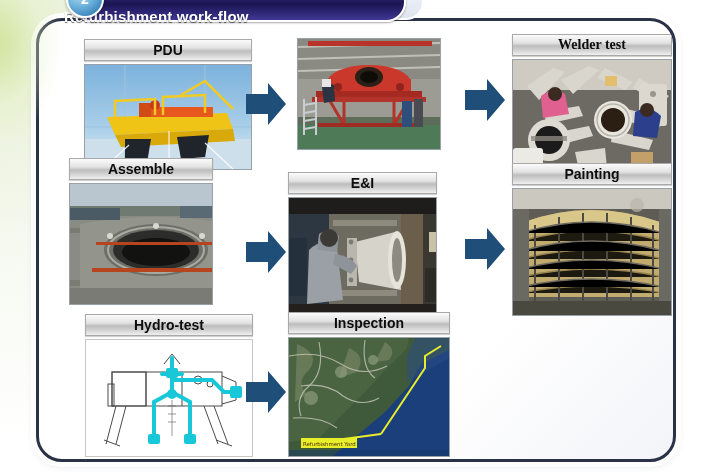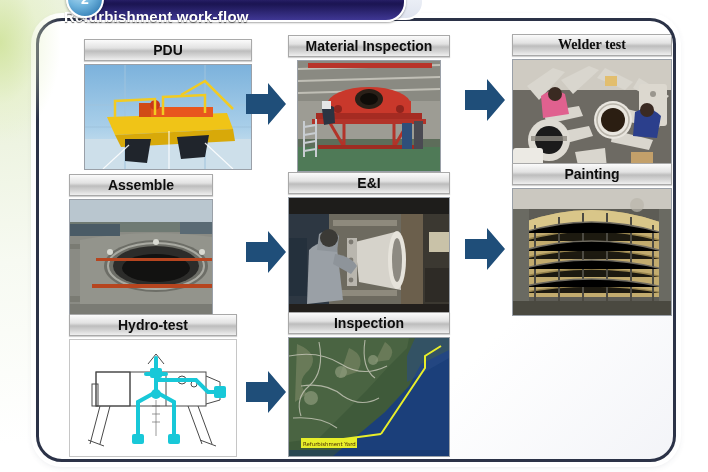--- a/index.html
+++ b/index.html
@@ -139,21 +139,20 @@
         </div>
       </div>
 
       <div class="arrow" style="left:205px;top:60px;">
         <svg width="44" height="46" viewBox="0 0 44 46">
           <path d="M2 13 L24 13 L24 2 L42 23 L24 44 L24 33 L2 33 Z" fill="#1f4e79"></path>
         </svg>
       </div>
 
       <div class="card" style="left:249px;top:14px;width:162px;">
-        <div class="card-label">Material Inspection</div>
         <div class="photo" style="height:110px;margin-left:9px;width:142px;">
           <svg width="142" height="110" viewBox="0 0 142 110" preserveAspectRatio="none">
             <rect width="142" height="110" fill="#9d9c94"></rect>
             <rect width="142" height="40" fill="#8a8a82"></rect>
             <g stroke="#d8d6cc" stroke-width="2" opacity=".7">
               <line x1="0" y1="8" x2="142" y2="4"></line>
                 <line x1="0" y1="20" x2="142" y2="16"></line>
               <line x1="0" y1="32" x2="142" y2="28"></line>
             </g>
             <rect y="84" width="142" height="26" fill="#4f7a57"></rect>
@@ -230,21 +229,21 @@
             <circle cx="42" cy="34" r="7" fill="#3a2a22"></circle>
             <path d="M122 52 q14 -8 26 4 l-4 22 -24 -2 z" fill="#2b3f8c"></path>
             <circle cx="134" cy="50" r="7" fill="#3a2a22"></circle>
             <rect x="0" y="88" width="30" height="26" rx="3" fill="#eceae4"></rect>
             <rect x="118" y="92" width="22" height="16" fill="#c3a06a"></rect>
             <rect x="92" y="16" width="12" height="10" fill="#e2be6e"></rect>
           </svg>
         </div>
       </div>
 
-      <div class="card" style="left:30px;top:153px;width:144px;">
+      <div class="card" style="left:30px;top:137px;width:144px;">
         <div class="card-label">Assemble</div>
         <div class="photo" style="height:120px;">
           <svg width="166" height="120" viewBox="0 0 166 120" preserveAspectRatio="none">
             <rect width="166" height="120" fill="#7e7f7a"></rect>
             <rect width="166" height="26" fill="#b9c6cf"></rect>
             <rect y="22" width="166" height="12" fill="#6f7a73"></rect>
             <rect y="32" width="166" height="88" fill="#8a8b84"></rect>
             <g fill="#76776f" opacity=".8">
               <rect x="0" y="44" width="166" height="5"></rect>
               <rect x="0" y="96" width="166" height="6"></rect>
@@ -269,21 +268,21 @@
           </svg>
         </div>
       </div>
 
       <div class="arrow" style="left:205px;top:208px;">
         <svg width="44" height="46" viewBox="0 0 44 46">
           <path d="M2 13 L24 13 L24 2 L42 23 L24 44 L24 33 L2 33 Z" fill="#1f4e79"></path>
         </svg>
       </div>
 
-      <div class="card" style="left:249px;top:151px;width:162px;">
+      <div class="card" style="left:249px;top:151px;width:149px;">
         <div class="card-label">E&amp;I</div>
         <div class="photo" style="height:122px;">
           <svg width="160" height="122" viewBox="0 0 160 122" preserveAspectRatio="none">
             <rect width="160" height="122" fill="#4d4a45"></rect>
             <rect width="160" height="16" fill="#1e1d1b"></rect>
             <rect y="106" width="160" height="16" fill="#221f1c"></rect>
             <rect x="0" y="16" width="40" height="90" fill="#2d3742"></rect>
             <rect x="112" y="16" width="22" height="90" fill="#6b5f4c"></rect>
             <rect x="134" y="16" width="26" height="90" fill="#3b3831"></rect>
             <rect x="40" y="16" width="72" height="90" fill="#6d6a5f"></rect>
@@ -344,21 +343,21 @@
               <path d="M8 98 q70 -16 142 0"></path>
             </g>
             <rect y="112" width="158" height="14" fill="#4a4940"></rect>
             <rect x="0" y="20" width="16" height="92" fill="#6a6a62"></rect>
             <rect x="146" y="20" width="12" height="92" fill="#6a6a62"></rect>
             <circle cx="124" cy="16" r="7" fill="#b9b5ab" opacity=".7"></circle>
           </svg>
         </div>
       </div>
 
-      <div class="card" style="left:30px;top:293px;width:168px;">
+      <div class="card" style="left:46px;top:293px;width:168px;">
         <div class="card-label">Hydro-test</div>
         <div class="photo" style="height:116px;background:#ffffff;border-color:#c6c6c6;">
           <svg width="166" height="116" viewBox="0 0 166 116" preserveAspectRatio="none">
             <rect width="166" height="116" fill="#ffffff"></rect>
             <g stroke="#4a4a4a" stroke-width="1" fill="none">
               <rect x="26" y="32" width="110" height="34"></rect>
               <rect x="26" y="32" width="34" height="34"></rect>
               <rect x="22" y="44" width="6" height="22"></rect>
               <path d="M60 32 L60 66"></path>
               <path d="M96 32 L96 66"></path>

